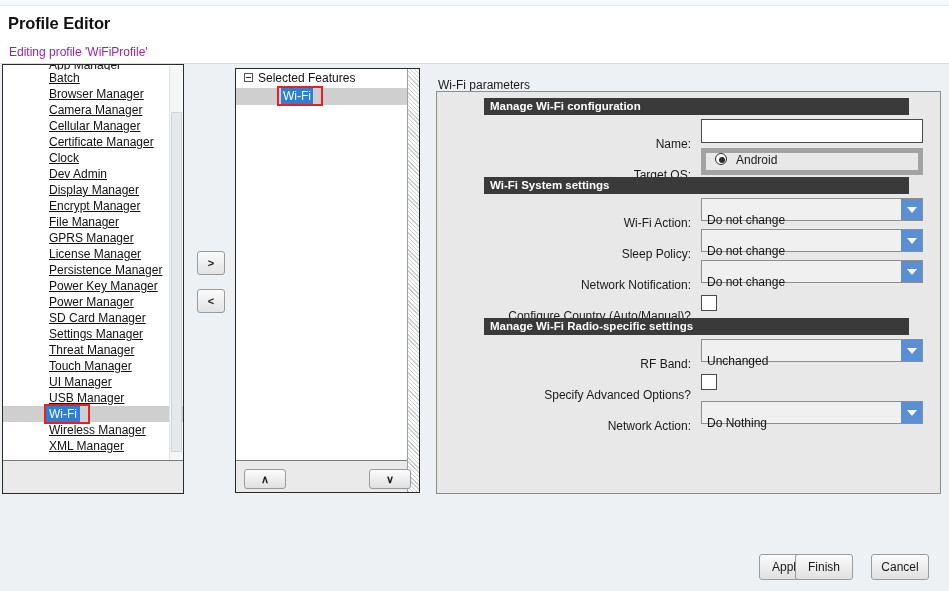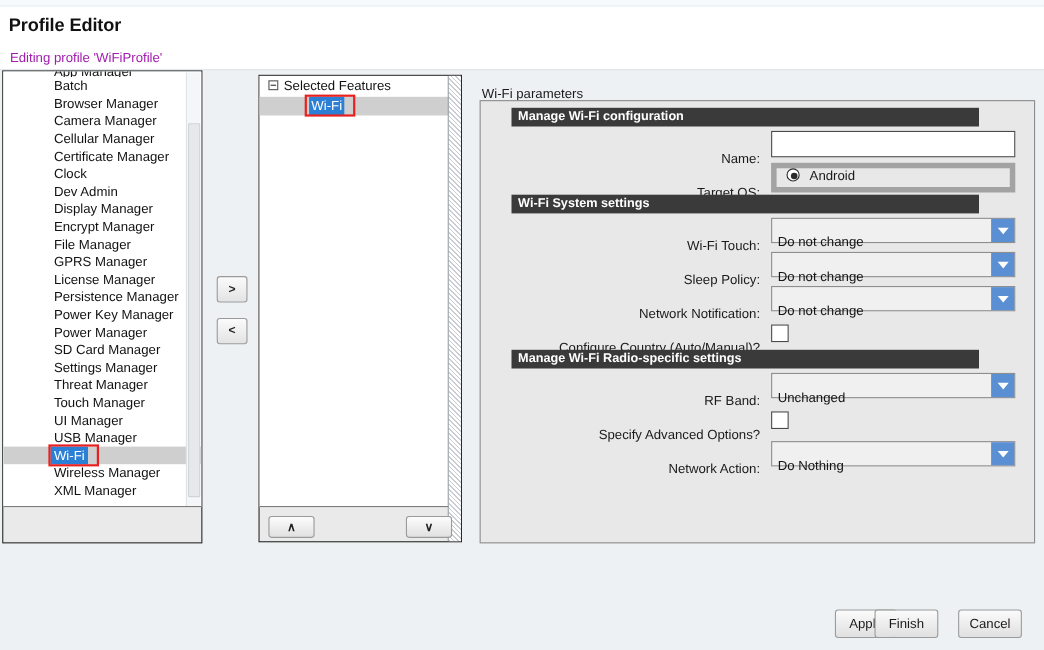--- a/index.html
+++ b/index.html
@@ -59,20 +59,21 @@
     border-bottom: 1px solid #7b7b7b;
     overflow: hidden;
   }
   .lrow {
     position: relative;
     height: 16px; line-height: 16px;
     padding-left: 46px;
     font-size: 12px;
     white-space: nowrap;
     color: #111;
+    text-decoration: underline;
   }
   .lrow.clipped { height: 10px; line-height: 10px; overflow: hidden; margin-top: -5px; }
   .lrow.rowsel {
     background: #cfcfcf;
   }
   .lrow.rowsel .selbox {
     display: inline-block;
     background: #2b7fd4;
     color: #ffffff;
     padding: 0 3px;
@@ -197,21 +198,21 @@
     background: #e8e8e8;
     border: 1px solid #8d8d8d;
   }
   .right-inner {
     position: absolute; left: 6px; top: 6px;
     width: 491px; height: 389px;
     background: #e8e8e8;
   }
   .section-head {
     position: relative;
-    margin-left: 22px;
+    margin-left: 41px;
     width: 425px; height: 17px; line-height: 17px;
     background: #3a3a3a;
     color: #ffffff;
     font-size: 11.5px; font-weight: bold;
     padding-left: 6px;
     white-space: nowrap;
   }
   .field-row {
     position: relative;
     height: 31px;
@@ -377,21 +378,21 @@
           </div>
           <div class="field-row">
             <div class="field-label">Target OS:</div>
             <div class="radio-box">
               <span class="radio-dot"></span>
               <span>Android</span>
             </div>
           </div>
           <div class="section-head">Wi-Fi System settings</div>
           <div class="field-row">
-            <div class="field-label">Wi-Fi Touch:</div>
+            <div class="field-label">Wi-Fi Action:</div>
             <div class="combo">
               <div class="combo-val">Do not change</div>
               <div class="combo-btn" style="background: rgb(91, 143, 212);">
                 <span class="caret"></span>
               </div>
             </div>
           </div>
           <div class="field-row">
             <div class="field-label">Sleep Policy:</div>
             <div class="combo">

